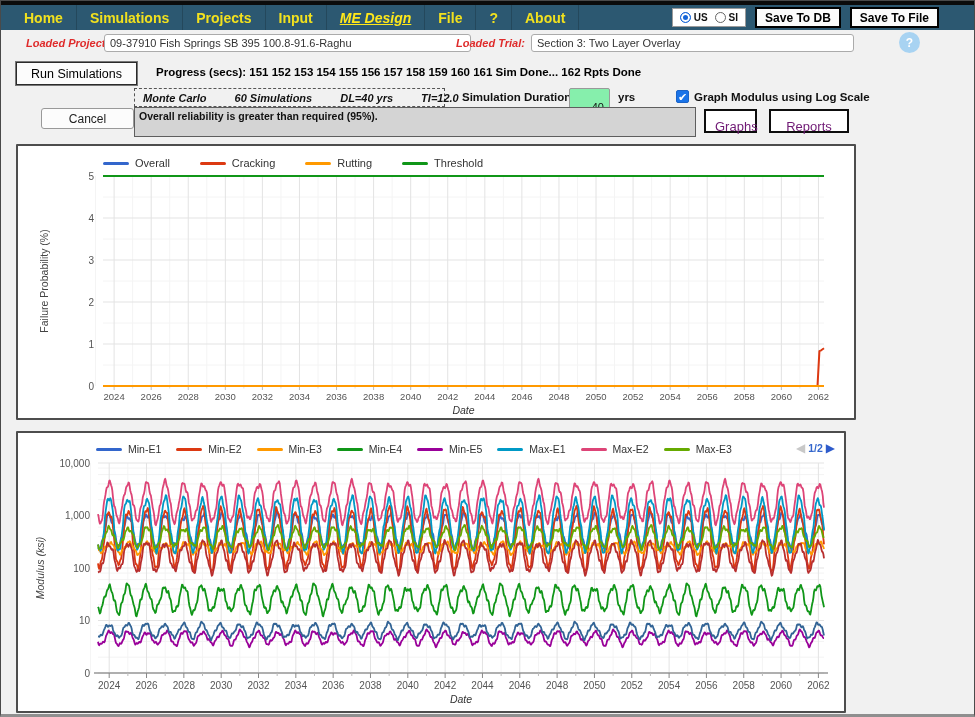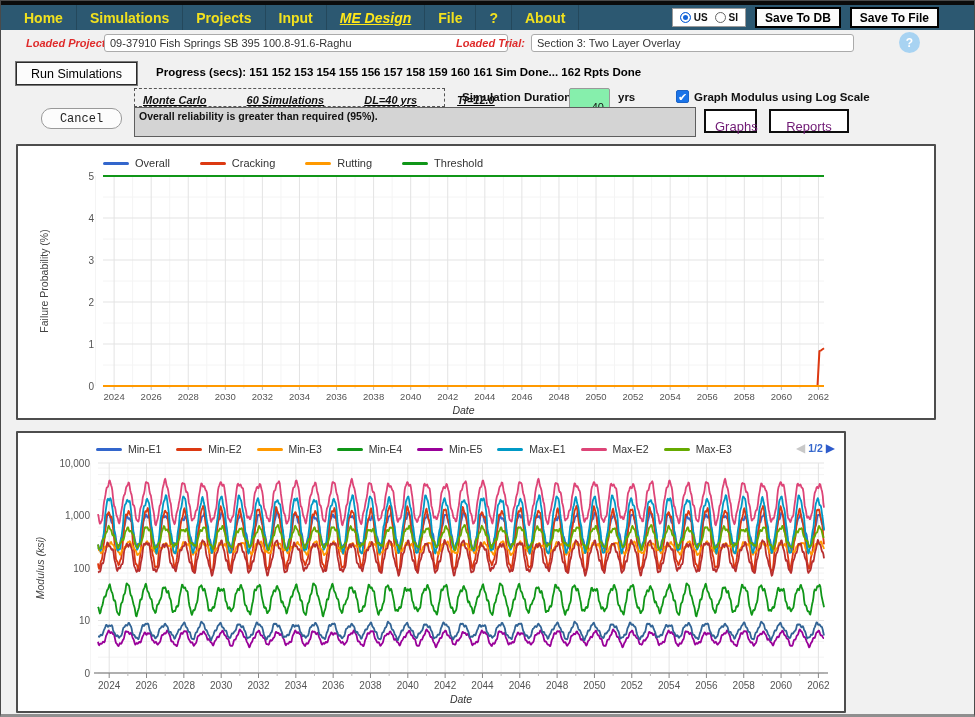--- a/index.html
+++ b/index.html
@@ -33,42 +33,42 @@
   .help-circle { position:absolute; left:898px; top:31px; width:21px; height:21px; border-radius:50%;
                  background:#A8D3F2; color:#fff; font-weight:bold; font-size:12px;
                  display:flex; align-items:center; justify-content:center; cursor:pointer; }
   
   .run-btn { position:absolute; left:15px; top:61px; width:121px; height:23px; background:#FCFCFC;
              border:1px solid #2b2b2b; outline:1px solid #777; font-size:12.5px; color:#000;
              cursor:pointer; font-family:"Liberation Sans", sans-serif; }
   .progress-text { position:absolute; left:155px; top:65px; font-size:11.5px; font-weight:bold; color:#000; }
   
   .mc-box { position:absolute; left:133px; top:87px; width:311px; height:19px; border:1.5px dashed #555;
-            display:flex; align-items:flex-end; gap:16px; padding:0 8px;text-decoration:underline; }
+            display:flex; align-items:center; gap:4px; padding:0 8px; }
   .mc-box span { font-size:11px; font-weight:bold; font-style:italic; color:#111; white-space:nowrap; }
   .mc-box span + span { margin-left:24px; }
   .simdur-label { position:absolute; left:461px; top:90px; font-size:11.5px; font-weight:bold; color:#111; }
   .simdur-input { position:absolute; left:568px; top:87px; width:41px; height:22px; background:#86efac;
                   border:1px solid #999; border-radius:2px; font-size:11px; color:#111; text-align:right; padding:12px 5px; }
   .simdur-units { position:absolute; left:617px; top:90px; font-size:11.5px; font-weight:bold; color:#111; }
   .chk { position:absolute; left:675px; top:89px; width:13px; height:13px; border-radius:2px;
          border:1px solid #1A63C8; background:#1A73E8; color:#fff; font-size:11px; line-height:12px;
          text-align:center; cursor:pointer; }
   .chk-label { position:absolute; left:693px; top:90px; font-size:11.5px; font-weight:bold; color:#111; }
   
-  .cancel-btn { position:absolute; left:40px; top:107px; width:81px; height:21px; background:#FCFCFC;
-                border:1px solid #999; border-radius:10px; font-size:12px; color:#222; cursor:pointer;
-                font-family:Liberation Mono, monospace; }
+  .cancel-btn { position:absolute; left:40px; top:107px; width:93px; height:21px; background:#FCFCFC;
+                border:1px solid #999; border-radius:3px; font-size:12px; color:#222; cursor:pointer;
+                font-family:Liberation Sans, sans-serif; }
   .status-box { position:absolute; left:133px; top:106px; width:562px; height:30px; background:#D4D4D4;
                 border:1px solid #5e5e5e; font-size:10.5px; font-weight:bold; color:#111; padding:2px 4px; }
   .sq-btn { position:absolute; top:108px; height:24px; background:#fff; border:2px solid #0d0d0d;
             font-size:13px; color:#701a75; padding:8px 9px; cursor:pointer; font-family:"Liberation Sans", sans-serif; }
   
   .panel { position:absolute; background:#fff; border:2px solid #4d4d4d; border-radius:1px; }
-  #panel1 { left:15px; top:143px; width:920px; height:276px; }
+  #panel1 { left:15px; top:143px; width:840px; height:276px; }
   #panel2 { left:15px; top:430px; width:830px; height:282px; }
   .legend { position:absolute; display:flex; align-items:center; }
   #legend1 { left:85px; top:11px; gap:30px; }
   #legend2 { left:78px; top:10px; gap:15px; }
   .leg-item { display:flex; align-items:center; gap:6px; }
   .leg-swatch { width:26px; height:3px; border-radius:2px; background:#999; }
   #legend1 .leg-label { font-size:11px; color:#333; }
   #legend2 .leg-label { font-size:10.5px; color:#333; }
   .pagination { position:absolute; right:9px; top:8px; display:flex; align-items:center; gap:3px; font-size:11px; }
   .pg-left { color:#C8C8C8; cursor:pointer; font-size:12px; }
@@ -101,21 +101,21 @@
       <div class="radio-opt">
         <span class="radio"></span>
         <span>SI</span>
       </div>
     </div>
     <button class="save-btn">Save To DB</button>
     <button class="save-btn">Save To File</button>
   </div>
 
   <div class="lbl-red" style="left:25px; top:36px;">Loaded Project:</div>
-  <div class="txt-field" style="left:103px; top:33px; width:404px;">09-37910 Fish Springs SB 395 100.8-91.6-Raghu</div>
+  <div class="txt-field" style="left:103px; top:33px; width:367px;">09-37910 Fish Springs SB 395 100.8-91.6-Raghu</div>
   <div class="lbl-red" style="left:455px; top:36px;">Loaded Trial:</div>
   <div class="txt-field" style="left:530px; top:33px; width:323px;">Section 3: Two Layer Overlay</div>
   <div class="help-circle">?</div>
 
   <button class="run-btn">Run Simulations</button>
   <div class="progress-text">Progress (secs): 151 152 153 154 155 156 157 158 159 160 161 Sim Done... 162 Rpts Done</div>
 
   <div class="mc-box">
     <span>Monte Carlo</span>
     <span>60 Simulations</span>

